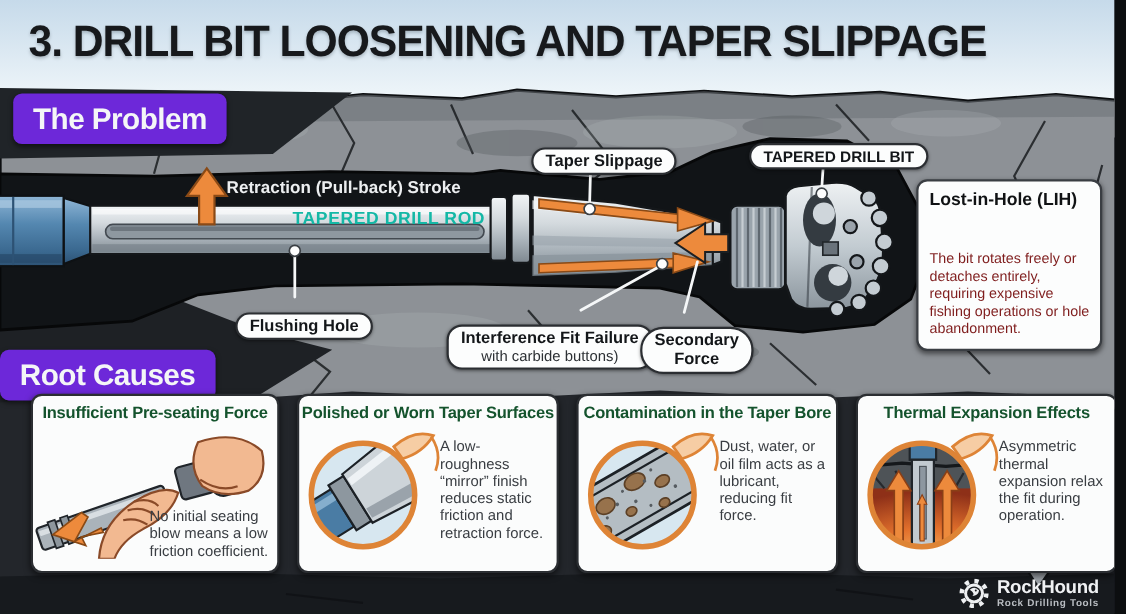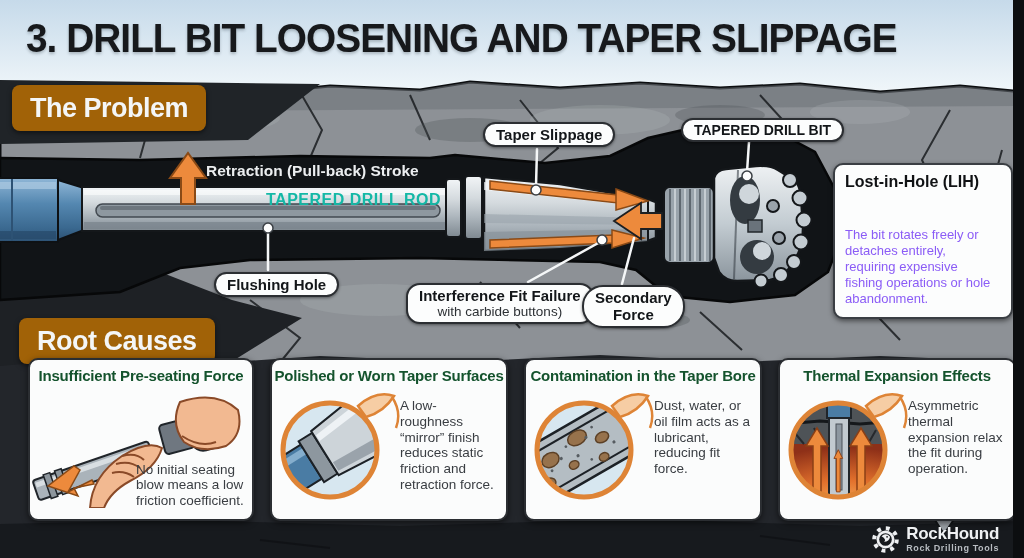--- a/index.html
+++ b/index.html
@@ -11,40 +11,40 @@
   .scene{position:absolute;left:0;top:0;width:1024px;height:558px;}
   .abs{position:absolute;}
 
   .main-title{
     left:26px;top:16px;width:980px;
     font-size:40px;font-weight:bold;letter-spacing:-1px;color:#17191c;
     transform:scaleX(.97);transform-origin:left top;white-space:nowrap;
     text-shadow:0 2px 3px rgba(20,30,40,.25);
   }
   .badge{
-    background:#a16207;border-radius:8px;color:#f4f6f7;
+    background:#6d28d9;border-radius:8px;color:#f4f6f7;
     font-size:27px;font-weight:bold;letter-spacing:-.5px;
     display:flex;align-items:center;padding:0 18px;height:46px;
     box-shadow:0 2px 5px rgba(0,0,0,.5);
   }
   .label-box{
     background:#fcfdfd;border:2px solid #2b2e32;border-radius:14px;
     padding:2px 11px;font-size:15px;font-weight:bold;color:#131619;
     white-space:nowrap;box-shadow:0 1px 3px rgba(0,0,0,.45);
-    text-align:center;line-height:1.15;
+    text-align:center;line-height:1.15;margin-top:12px;
   }
   .label-box .sub{display:block;font-weight:normal;font-size:13.5px;color:#2c3034;}
   .float-label{font-weight:bold;white-space:nowrap;}
 
   .lih-box{
     background:#fcfdfd;border:2px solid #3a3e43;border-radius:10px;
-    width:150px;padding:8px 16px 9px 10px;box-shadow:0 2px 5px rgba(0,0,0,.5);
+    width:150px;padding:8px 5px 9px 10px;box-shadow:0 2px 5px rgba(0,0,0,.5);
   }
   .lih-title{font-size:16px;font-weight:bold;color:#101214;margin:0 0 3px 0;}
-  .lih-body{font-size:13px;color:#8b5cf6;line-height:1.24;margin-top:36px;}
+  .lih-body{font-size:13px;color:#7f1d1d;line-height:1.24;margin-top:36px;}
 
   .card{
     position:absolute;top:358px;height:163px;background:#fbfcfc;
     border:2px solid #2b2e32;border-radius:10px;box-sizing:border-box;
     box-shadow:0 2px 6px rgba(0,0,0,.55);overflow:hidden;
   }
   .card-title{
     text-align:center;font-size:15px;font-weight:bold;color:#14532d;
     margin-top:7px;letter-spacing:-.2px;
   }
@@ -270,21 +270,21 @@
   <div class="abs label-box" style="left:582px;top:285px;border-radius:21px;">
     <span>Secondary</span><br>
     <span>Force</span>
   </div>
 
   <div class="abs lih-box" style="left:833px;top:163px;">
     <div class="lih-title">Lost-in-Hole (LIH)</div>
     <div class="lih-body">The bit rotates freely or detaches entirely, requiring expensive fishing operations or hole abandonment.</div>
   </div>
 
-  <div class="abs badge" style="left:19px;top:318px;min-width:150px;">
+  <div class="abs badge" style="left:0;top:318px;min-width:150px;">
     <span>Root Causes</span>
   </div>
 
   <div class="card" style="left:28px;width:226px;">
     <div class="card-title">Insufficient Pre-seating Force</div>
     <svg width="215" height="120" viewBox="0 0 215 120" style="position:absolute;left:0;top:28px;">
 
       <g transform="rotate(-19 70 80)">
         <rect x="2" y="70" width="122" height="21" rx="3" fill="#aab3ba" stroke="#20252a" stroke-width="2"></rect>
         <rect x="4" y="73" width="118" height="5" fill="#e4e9ec" opacity=".8"></rect>

